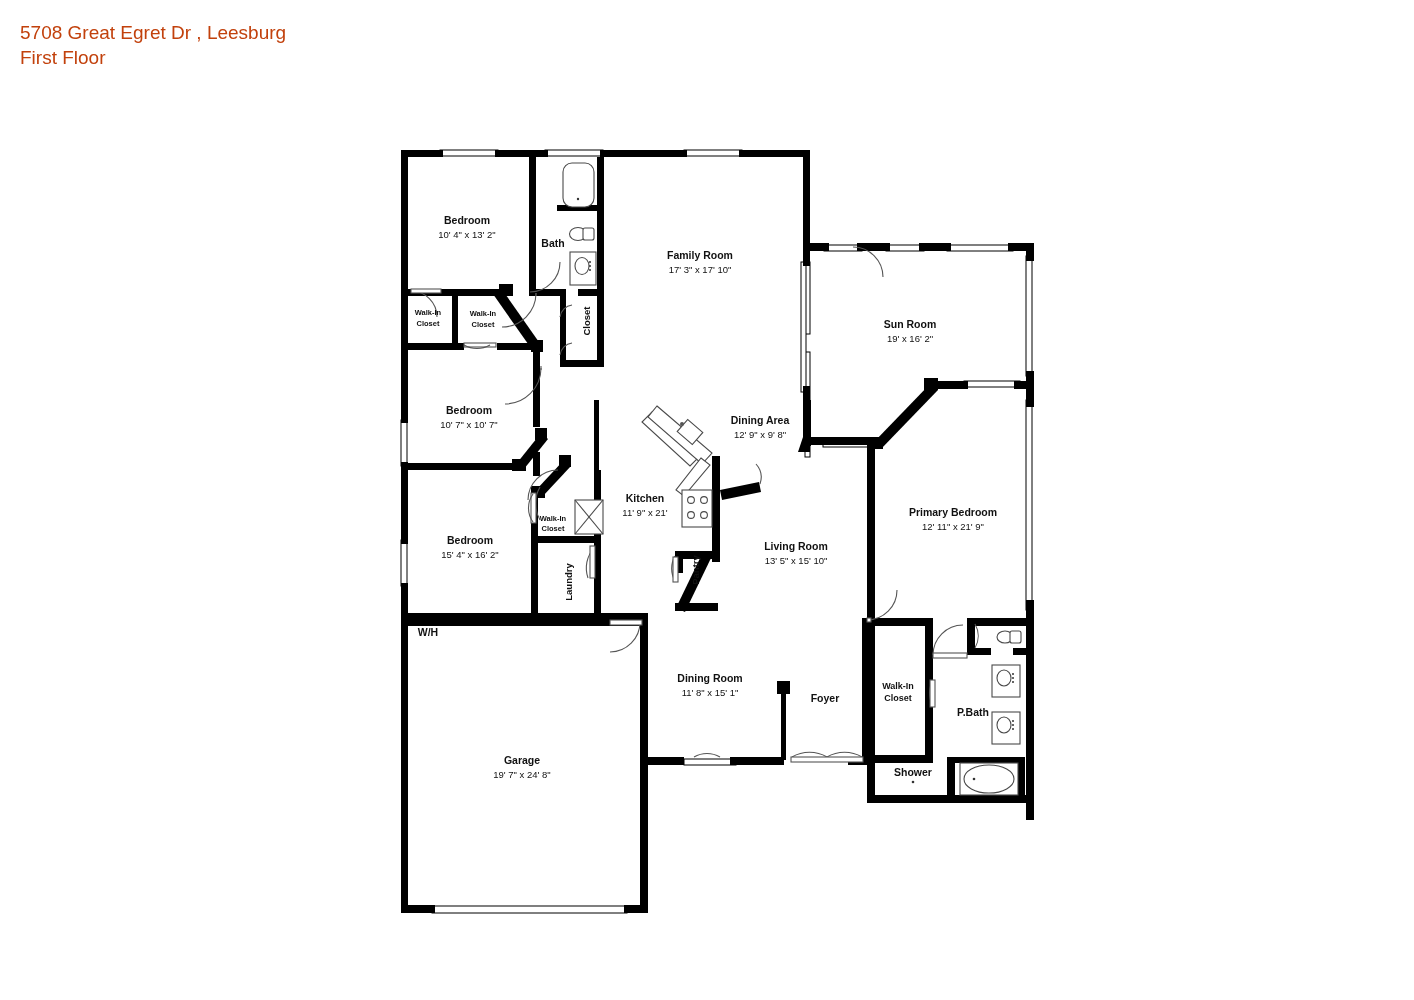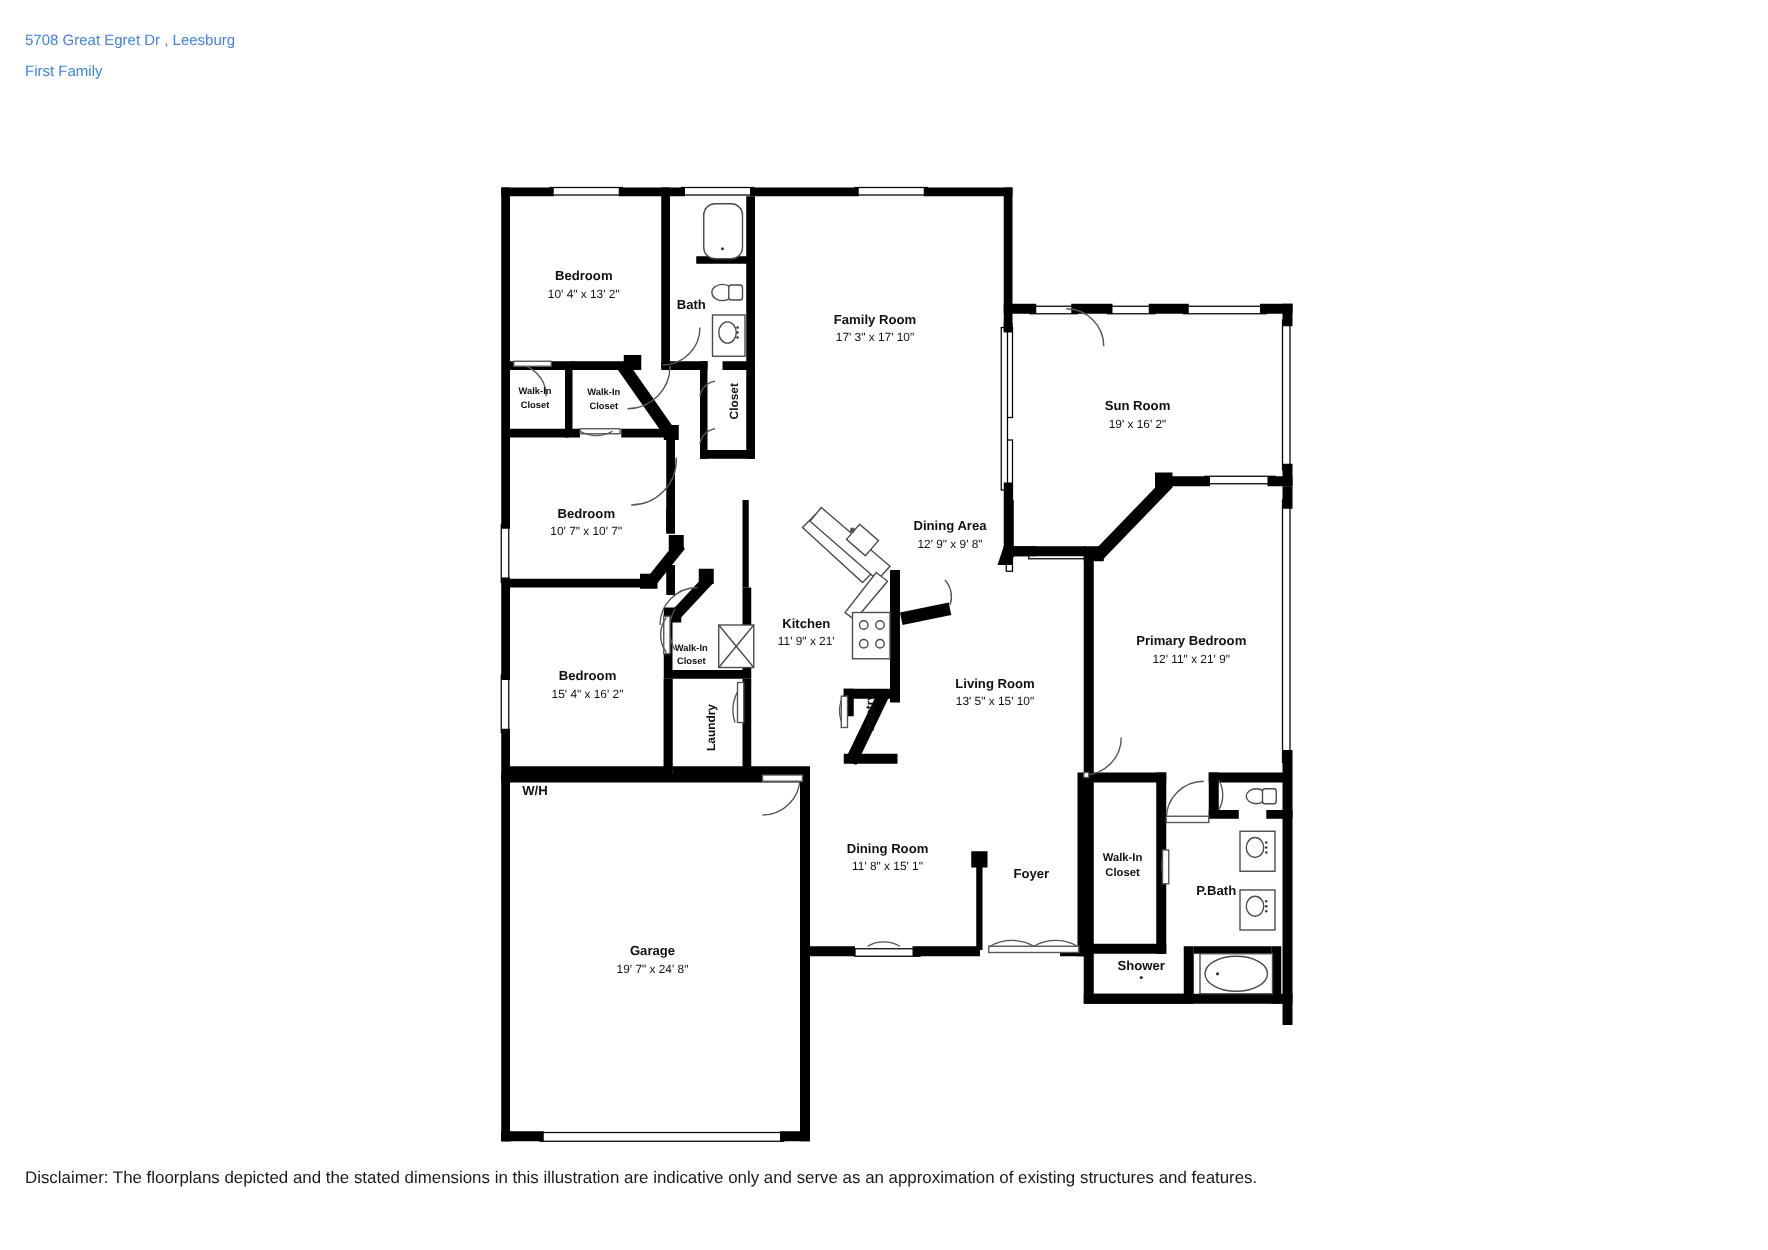--- a/index.html
+++ b/index.html
@@ -1,33 +1,33 @@
 <!DOCTYPE html>
 <html><head>
 <meta charset="utf-8">
 <style>
   html,body{margin:0;padding:0;background:#ffffff;}
   body{width:1414px;height:1000px;position:relative;font-family:"Liberation Sans",sans-serif;color:#1a1a1a;overflow:hidden;}
   #title-block{position:absolute;left:20px;top:20px;}
-  #title-block .line{font-size:12px;line-height:25px;color:#3b82f6;}
+  #title-block .line{font-size:19px;line-height:25px;color:#c2410c;}
   #plan-wrap{position:absolute;left:0;top:0;width:1414px;height:1000px;padding-left:12px;}
   #disclaimer{position:absolute;left:20px;top:928px;width:1380px;}
   #disclaimer .dline{font-size:13.5px;line-height:27px;color:#1a1a1a;}
   svg{display:block;}
   .rm-name{font-family:"Liberation Sans",sans-serif;font-size:10.5px;font-weight:bold;fill:#111;text-anchor:middle;}
   .rm-dim{font-family:"Liberation Sans",sans-serif;font-size:9.5px;font-weight:normal;fill:#111;text-anchor:middle;}
   .rm-small{font-family:"Liberation Sans",sans-serif;font-size:7.5px;font-weight:bold;fill:#111;text-anchor:middle;}
   .rm-vert{font-family:"Liberation Sans",sans-serif;font-size:9.5px;font-weight:bold;fill:#111;text-anchor:middle;}
 </style>
 </head>
 <body>
 
 <div id="title-block">
   <div class="line">5708 Great Egret Dr , Leesburg</div>
-  <div class="line">First Family</div>
+  <div class="line">First Floor</div>
 </div>
 
 <div id="plan-wrap">
 <svg width="1414" height="1000" viewBox="0 0 1414 1000" xmlns="http://www.w3.org/2000/svg">
 
   <g stroke="#000" stroke-width="1" fill="#fff">
 
     <rect x="428" y="150" width="58" height="6"></rect>
     <rect x="533" y="150" width="58" height="6"></rect>
     <rect x="672" y="150" width="58" height="6"></rect>
@@ -431,14 +431,13 @@
     <g>
       <text class="rm-name" x="510" y="764">Garage</text>
       <text class="rm-dim" x="510" y="778">19' 7" x 24' 8"</text>
     </g>
   </g>
 
 </svg>
 </div>
 
 <div id="disclaimer">
-  <div class="dline">Disclaimer: The floorplans depicted and the stated dimensions in this illustration are indicative only and serve as an approximation of existing structures and features.</div>
 </div>
 
 </body></html>

